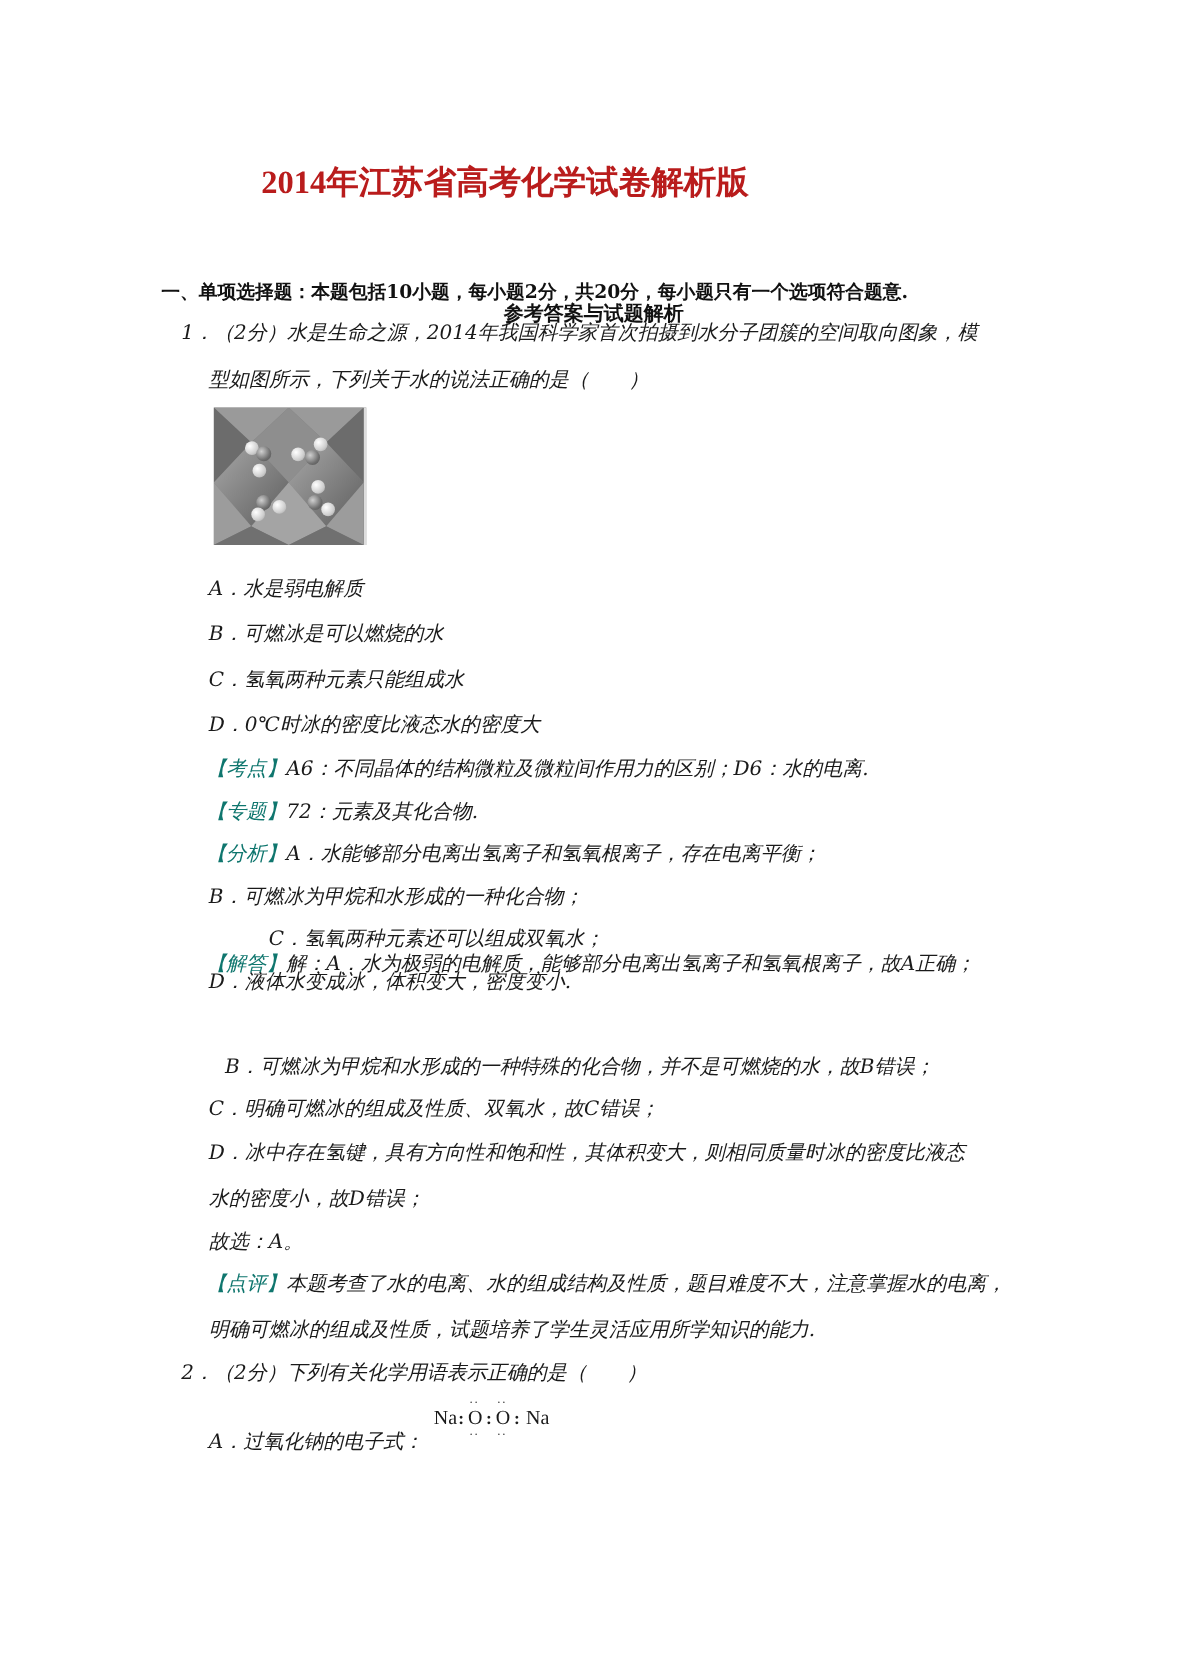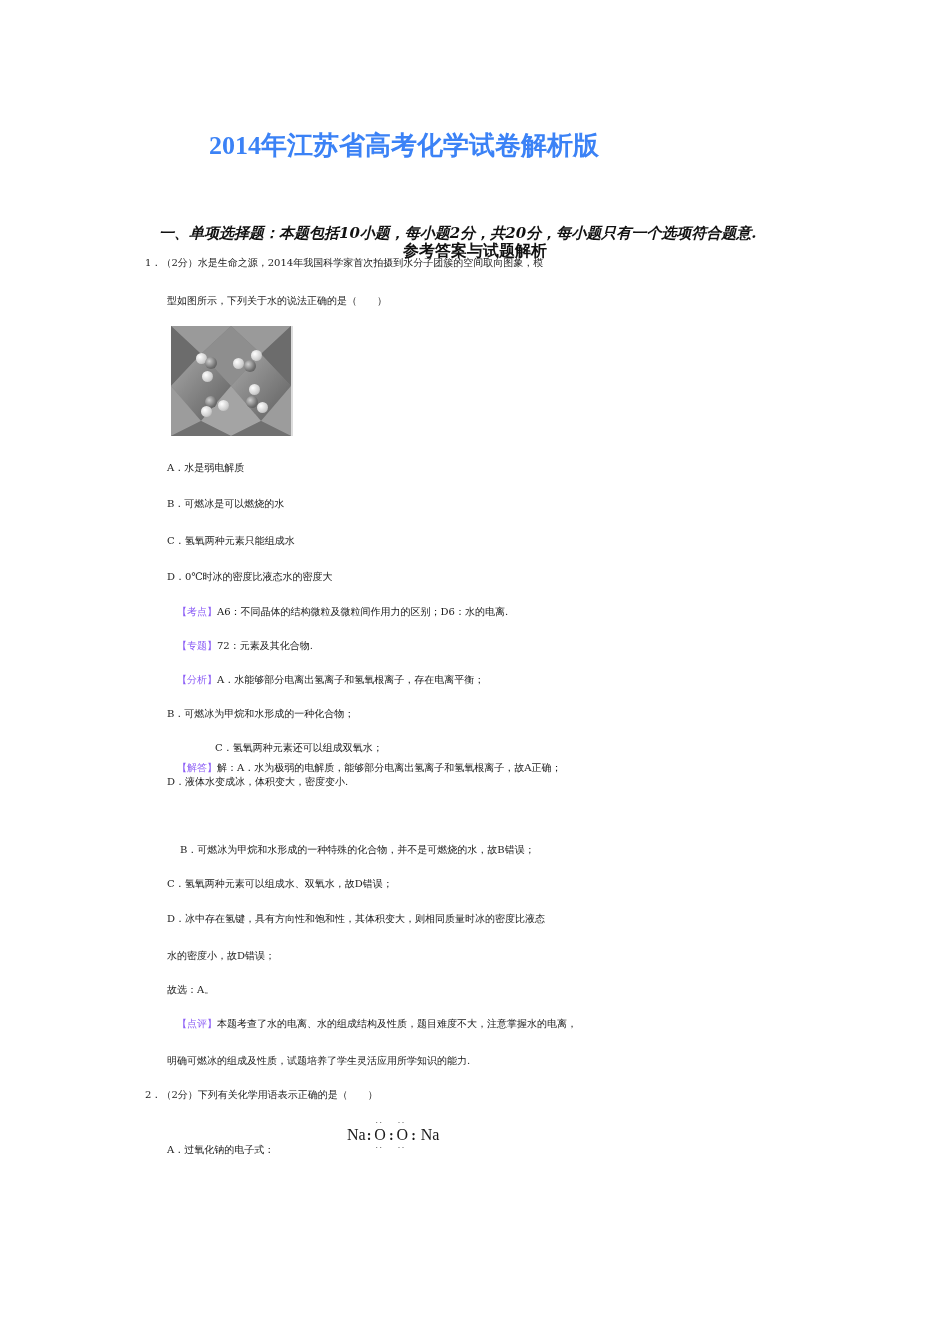--- a/index.html
+++ b/index.html
@@ -1,24 +1,24 @@
 <!DOCTYPE html>
 <html><head>
   <meta charset="utf-8">
   <style>
     html, body { margin: 0; padding: 0; background: #ffffff; }
     body { width: 950px; height: 1344px; position: relative; overflow: hidden;
            font-family: "DejaVu Serif", "Liberation Serif", serif; color: #1a1a1a; }
     .abs { position: absolute; white-space: nowrap; }
     .title { left: 0; width: 808px; top: 128px; text-align: center; font-size: 26px; font-weight: bold;
-             font-family: "Liberation Serif", "DejaVu Serif", serif; color: #3b82f6; }
+             font-family: "Liberation Serif", "DejaVu Serif", serif; color: #b91c1c; }
     .subtitle { left: 0; width: 950px; top: 193px; text-align: center; font-size: 16px; font-weight: bold; color: #111; margin-top: 48px; }
-    .section { left: 159px; top: 224px; font-size: 15px; font-weight: bold; color: #111; font-style: italic; }
-    .line { font-size: 10px; color: #1a1a1a; }
-    .tag { color: #8b5cf6; margin-left: 12px; }
+    .section { left: 129px; top: 224px; font-size: 15px; font-weight: bold; color: #111; }
+    .line { font-size: 16px; color: #1a1a1a; font-style: italic; }
+    .tag { color: #0f766e; }
     .figure { left: 171px; top: 326px; width: 120px; height: 110px; background: #8a8a8a; overflow: hidden;
               border-right: 2px solid #ddd; }
     .atom { position: absolute; border-radius: 50%; }
     .h { width: 11px; height: 11px; background: radial-gradient(circle at 35% 35%, #ffffff, #cfcfcf 60%, #9a9a9a); }
     .o { width: 12px; height: 12px; background: radial-gradient(circle at 35% 35%, #d0d0d0, #707070 60%, #4a4a4a); }
     .lewis { left: 347px; top: 1126px; font-size: 16px; color: #1a1a1a; font-family: "Liberation Serif", serif; }
     .lewis .ox { position: relative; display: inline-block; margin: 0 2px; }
     .lewis .dots-top, .lewis .dots-bot { position: absolute; left: 1px; font-size: 9px; letter-spacing: 1px; line-height: 6px; }
     .lewis .dots-top { top: -7px; }
     .lewis .dots-bot { bottom: -6px; }
@@ -97,21 +97,21 @@
   <span class="tag">【分析】</span><span>A．水能够部分电离出氢离子和氢氧根离子，存在电离平衡；</span>
 </div>
 <div class="abs line" style="left:167px; top:707px;">B．可燃冰为甲烷和水形成的一种化合物；</div>
 <div class="abs line" style="left:167px; top:741px;margin-left:48px;">C．氢氧两种元素还可以组成双氧水；</div>
 <div class="abs line" style="left:167px; top:775px;">D．液体水变成冰，体积变大，密度变小.</div>
 
 <div class="abs line" style="left:165px; top:761px;">
   <span class="tag">【解答】</span><span>解：A．水为极弱的电解质，能够部分电离出氢离子和氢氧根离子，故A正确；</span>
 </div>
 <div class="abs line" style="left:167px; top:843px;margin-left:13px;">B．可燃冰为甲烷和水形成的一种特殊的化合物，并不是可燃烧的水，故B错误；</div>
-<div class="abs line" style="left:167px; top:877px;">C．氢氧两种元素可以组成水、双氧水，故D错误；</div>
+<div class="abs line" style="left:167px; top:877px;">C．明确可燃冰的组成及性质、双氧水，故C错误；</div>
 <div class="abs line" style="left:167px; top:912px;">D．冰中存在氢键，具有方向性和饱和性，其体积变大，则相同质量时冰的密度比液态</div>
 <div class="abs line" style="left:167px; top:949px;">水的密度小，故D错误；</div>
 <div class="abs line" style="left:167px; top:983px;">故选：A。</div>
 
 <div class="abs line" style="left:165px; top:1017px;">
   <span class="tag">【点评】</span><span>本题考查了水的电离、水的组成结构及性质，题目难度不大，注意掌握水的电离，</span>
 </div>
 <div class="abs line" style="left:167px; top:1054px;">明确可燃冰的组成及性质，试题培养了学生灵活应用所学知识的能力.</div>
 
 <div class="abs line" style="left:145px; top:1088px;">

